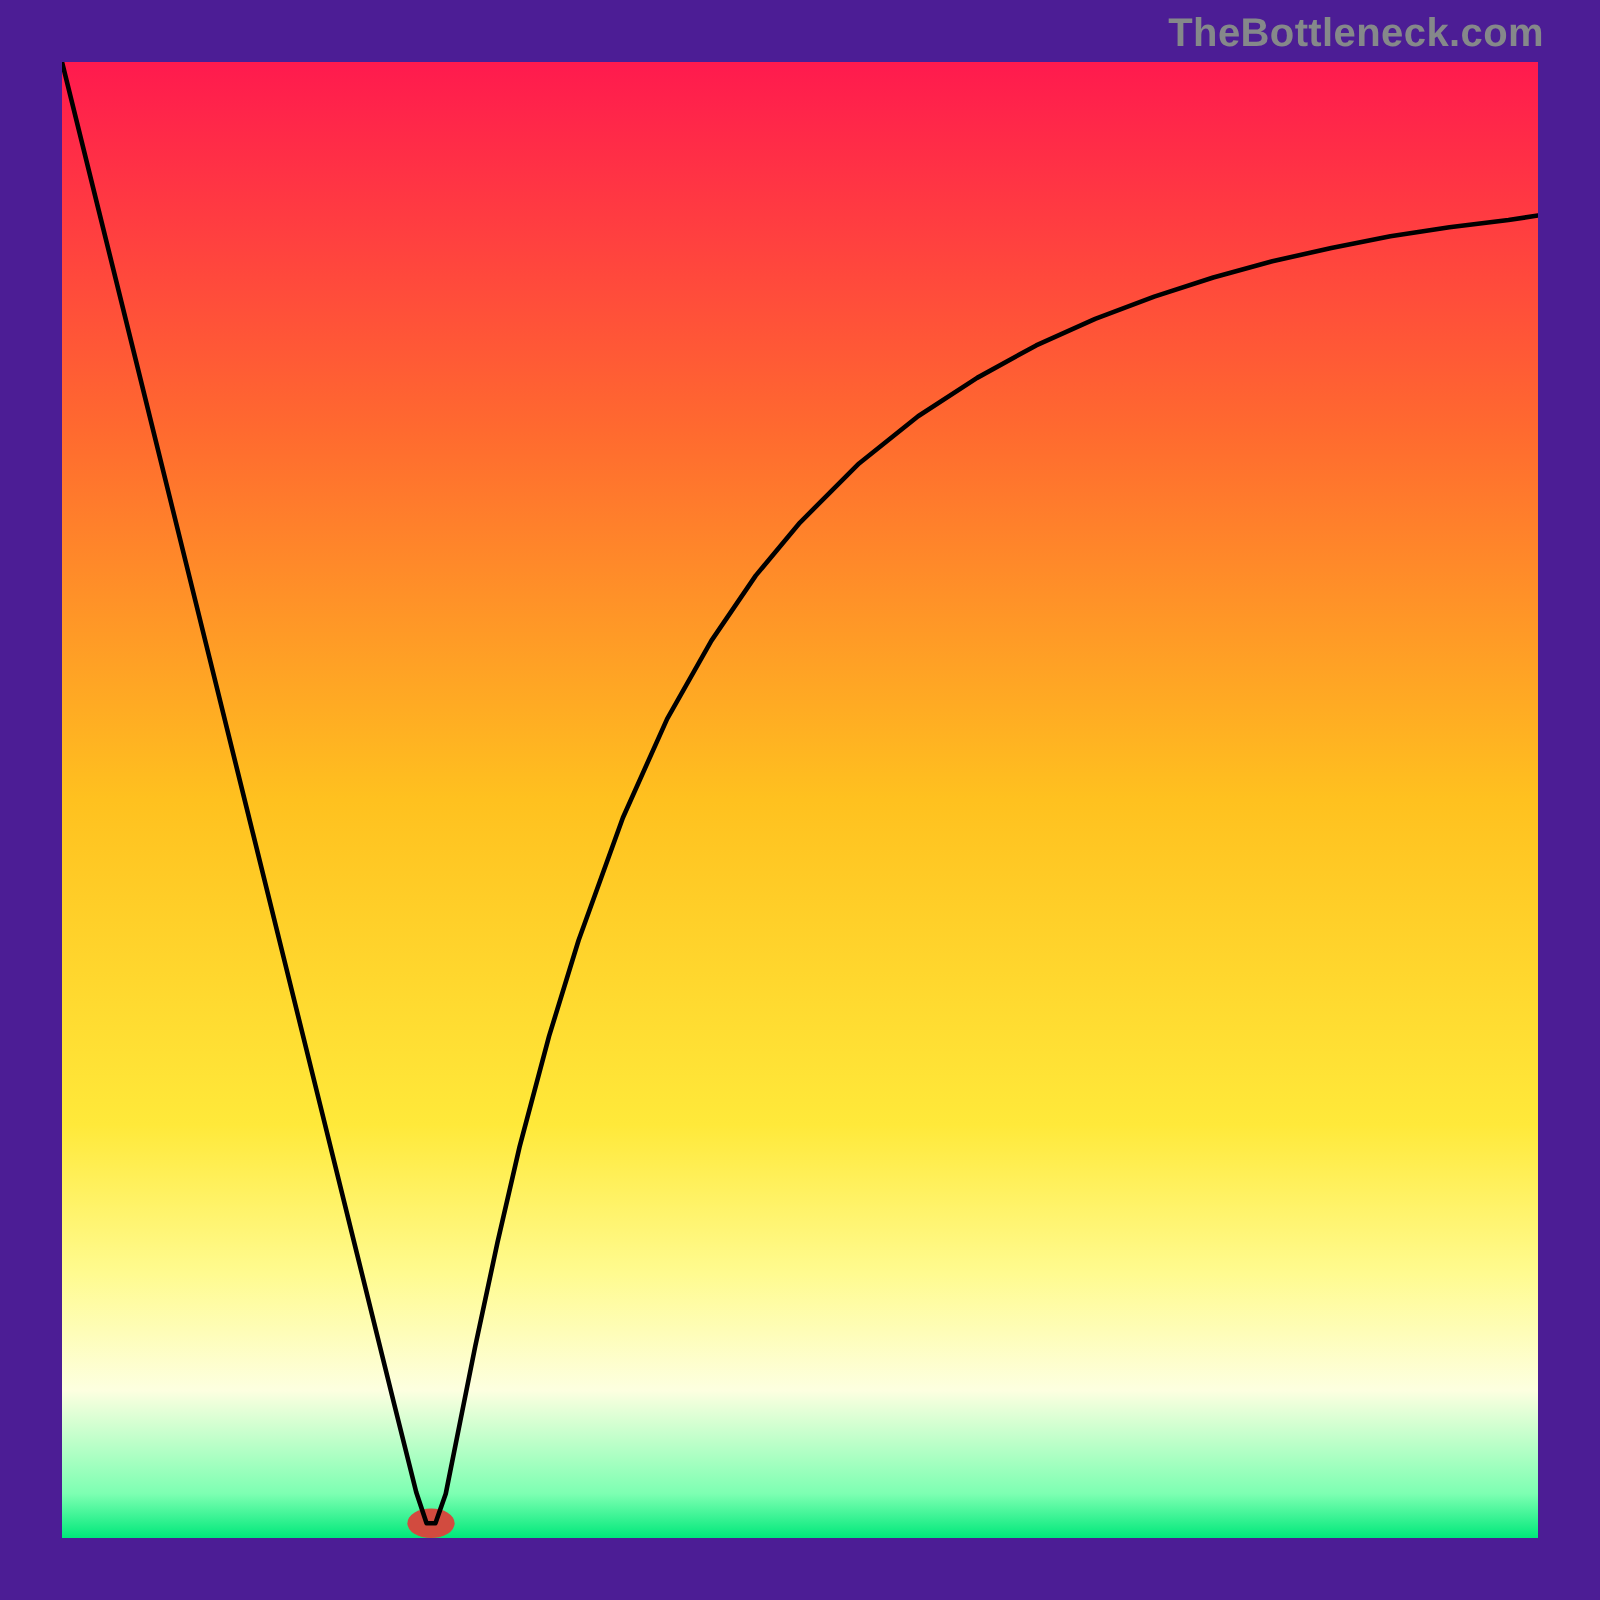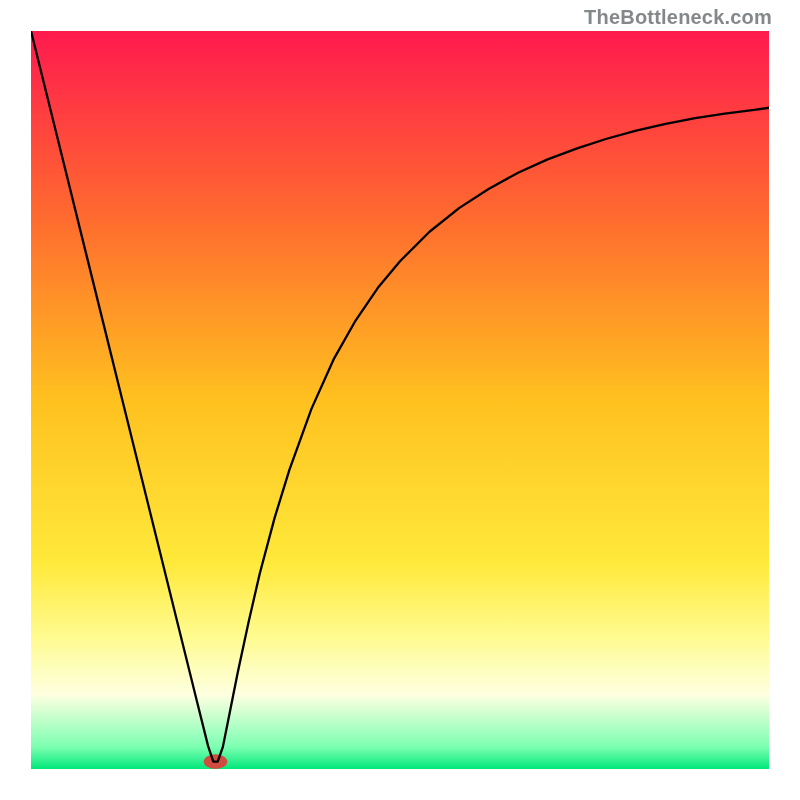--- a/index.html
+++ b/index.html
@@ -9,21 +9,21 @@
     height: 800px;
     background: #000;
     overflow: hidden;
   }
   .frame {
     position: absolute;
     left: 0;
     top: 0;
     width: 800px;
     height: 800px;
-    background: #ffffff;
+    background: #4c1d95;
   }
   .plot {
     position: absolute;
     left: 31px;
     top: 31px;
     width: 738px;
     height: 738px;
   }
   .plot svg {
     display: block;

